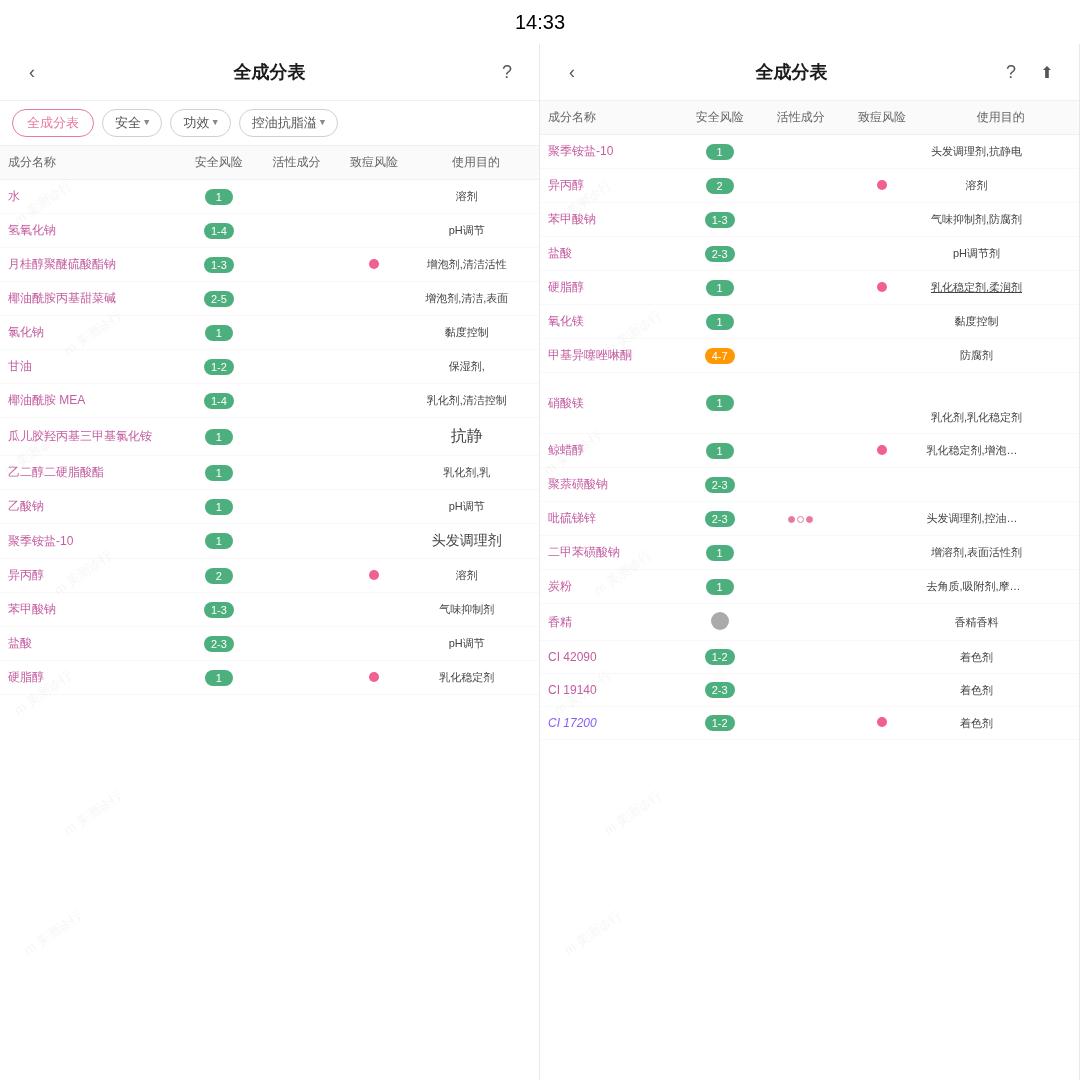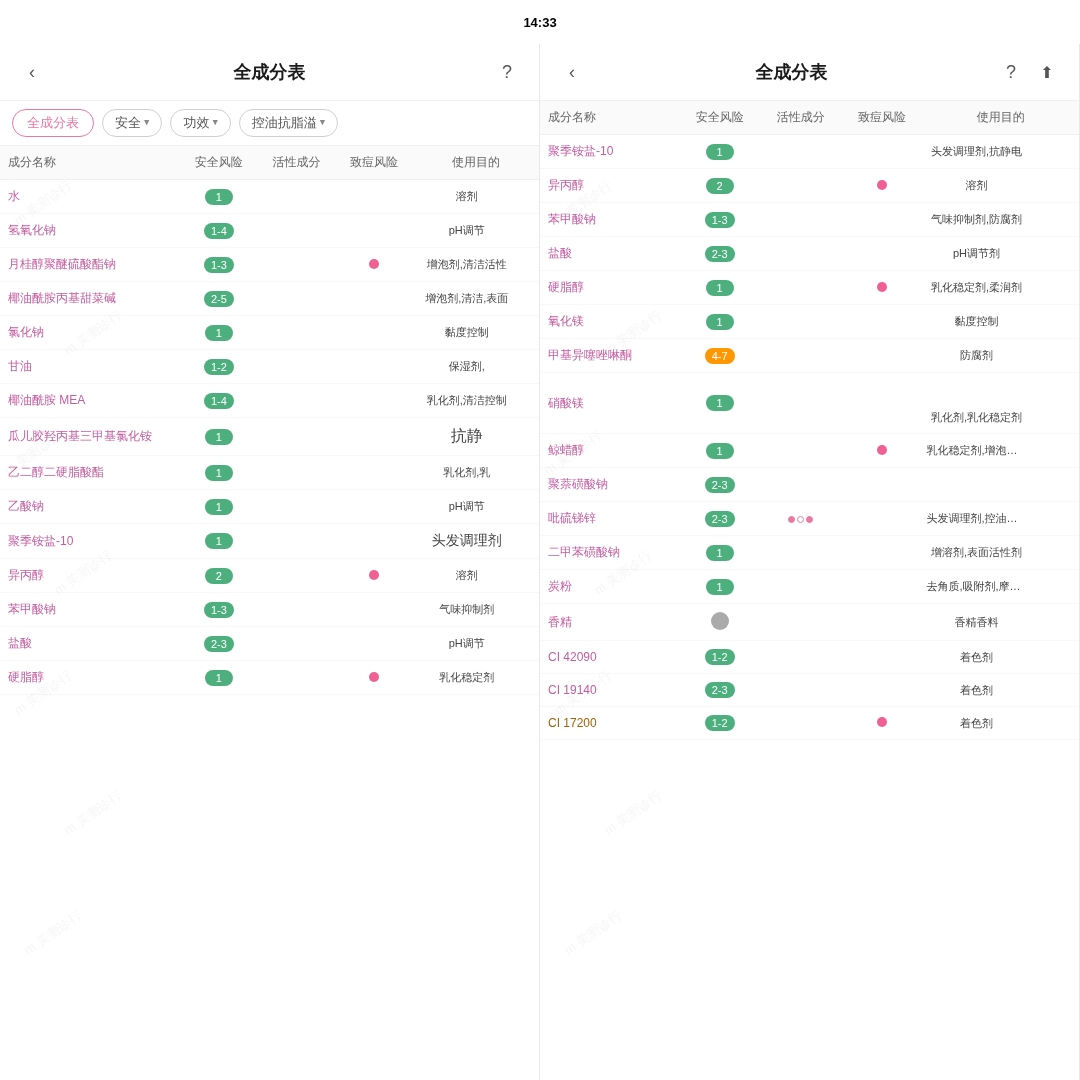--- a/index.html
+++ b/index.html
@@ -16,22 +16,22 @@
     
     .status-bar {
       background: white;
       height: 44px;
       display: flex;
       align-items: center;
       justify-content: center;
       flex-shrink: 0;
     }
     .status-time {
-      font-size: 13px;
-      font-weight: 700;
+      font-size: 20px;
+      font-weight: 400;
       color: #000;
     }
 
     
     .panels {
       display: flex;
       flex: 1;
       overflow: hidden;
     }
 
@@ -487,21 +487,21 @@
                 <td class="right-use">
                   <span style="font-size: 11px; color: rgb(68, 68, 68); display: block; max-width: 100px; overflow: hidden; text-overflow: ellipsis; white-space: nowrap;">pH调节剂</span>
                 </td>
               </tr>
               <tr>
                 <td style="color: rgb(196, 92, 160);">硬脂醇</td>
                 <td><span class="badge badge-green">1</span></td>
                 <td></td>
                 <td><span class="acne-dot"></span></td>
                 <td class="right-use">
-                  <span style="font-size: 11px; color: rgb(68, 68, 68); display: block; max-width: 100px; overflow: hidden; text-overflow: ellipsis; white-space: nowrap;">乳化稳定剂,柔润剂</span>
+                  <span style="font-size: 11px; color: rgb(68, 68, 68); display: block; max-width: 100px; overflow: hidden; text-overflow: ellipsis; white-space: nowrap; text-decoration: underline;">乳化稳定剂,柔润剂</span>
                 </td>
               </tr>
               <tr>
                 <td style="color: rgb(196, 92, 160);">氧化镁</td>
                 <td><span class="badge badge-green">1</span></td>
                 <td></td>
                 <td></td>
                 <td class="right-use">
                   <span style="font-size: 11px; color: rgb(68, 68, 68); display: block; max-width: 100px; overflow: hidden; text-overflow: ellipsis; white-space: nowrap;">黏度控制</span>
                 </td>
@@ -594,21 +594,21 @@
               <tr>
                 <td style="color: rgb(196, 92, 160);">CI 19140</td>
                 <td><span class="badge badge-green">2-3</span></td>
                 <td></td>
                 <td></td>
                 <td class="right-use">
                   <span style="font-size: 11px; color: rgb(68, 68, 68); display: block; max-width: 100px; overflow: hidden; text-overflow: ellipsis; white-space: nowrap;">着色剂</span>
                 </td>
               </tr>
               <tr>
-                <td style="color: #a16207;">CI 17200</td>
+                <td style="color: #8b5cf6; font-style: italic;">CI 17200</td>
                 <td><span class="badge badge-green">1-2</span></td>
                 <td></td>
                 <td><span class="acne-dot"></span></td>
                 <td class="right-use">
                   <span style="font-size: 11px; color: rgb(68, 68, 68); display: block; max-width: 100px; overflow: hidden; text-overflow: ellipsis; white-space: nowrap;">着色剂</span>
                 </td>
               </tr>
             </tbody>
         </table>
       </div>

